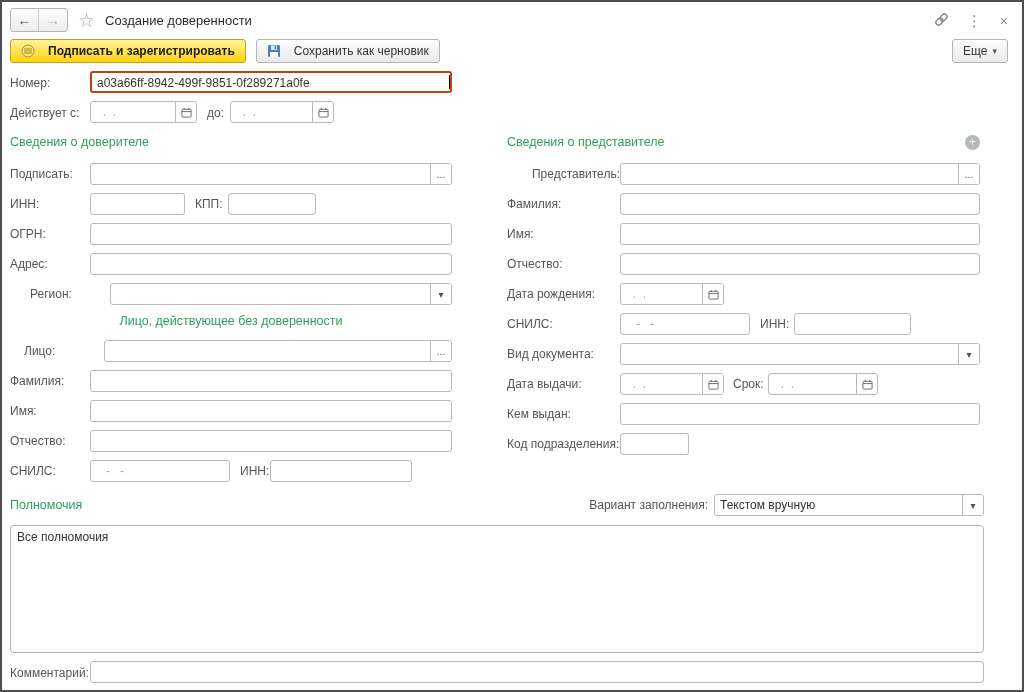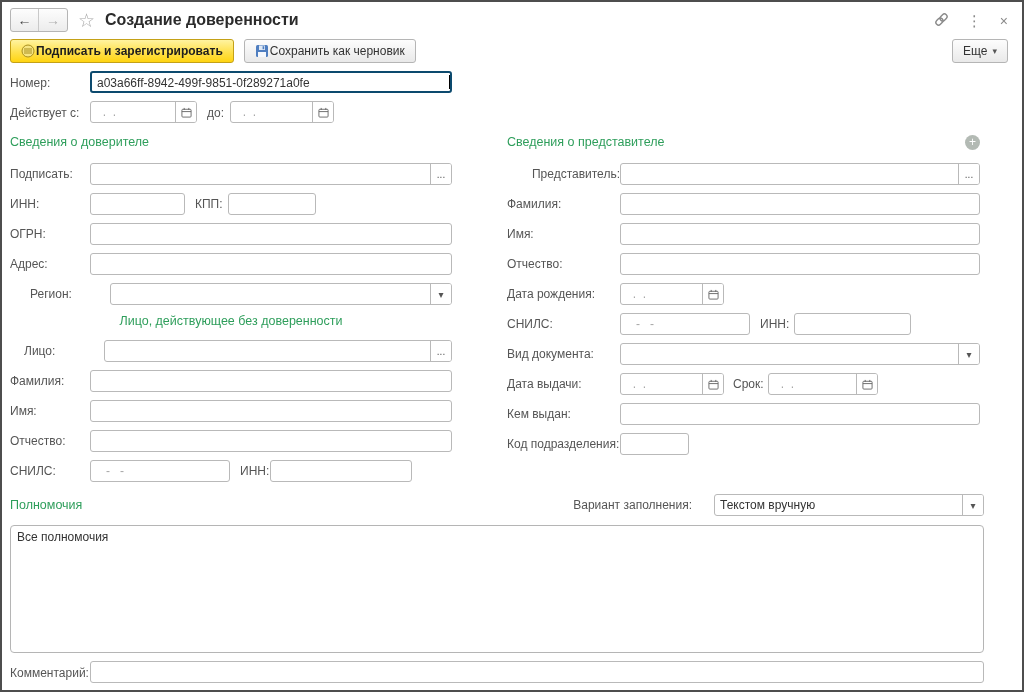--- a/index.html
+++ b/index.html
@@ -9,41 +9,41 @@
     background:#fff; border:2px solid #4e4e4e; overflow:hidden;
     font-family:"Liberation Sans", sans-serif; font-size:12px; color:#333;
   }
   
   .hdr{ position:absolute; left:8px; top:6px; display:flex; align-items:center; gap:10px; }
   .navgrp{ display:flex; border:1px solid #b5b5b5; border-radius:3px; overflow:hidden; background:linear-gradient(#fdfdfd,#ececec); }
   .navbtn{ width:28px; height:22px; display:flex; align-items:center; justify-content:center; font-size:14px; cursor:pointer; }
   .navbtn.back{ color:#444; border-right:1px solid #c9c9c9; }
   .navbtn.fwd{ color:#b0b0b0; }
   .star{ font-size:19px; color:#a8a8a8; cursor:pointer; line-height:1; }
-  .title{ font-size:16px; font-weight:bold; color:#2b2b2b; }
+  .title{ font-size:13px; font-weight:normal; color:#2b2b2b; }
   .hdr-icons{ position:absolute; right:14px; top:10px; display:flex; align-items:center; gap:18px; }
   .hicon{ color:#8a8a8a; font-size:14px; cursor:pointer; line-height:1; }
   .kebab{ font-size:15px; letter-spacing:0; }
   
   .toolbar{ position:absolute; left:8px; top:37px; display:flex; gap:10px; }
-  .btn{ display:flex; align-items:center; gap:1px; height:24px; padding:0 10px; border-radius:3px; cursor:pointer; font-size:12px; }
+  .btn{ display:flex; align-items:center; gap:13px; height:24px; padding:0 10px; border-radius:3px; cursor:pointer; font-size:12px; }
   .btn-yellow{ background:linear-gradient(180deg,#fff3a0 0%,#ffe14d 55%,#ffd411 100%); border:1px solid #c4a117; font-weight:bold; color:#1d1d1d; }
   .btn-gray{ background:linear-gradient(180deg,#fdfdfd,#e9e9e9); border:1px solid #b5b5b5; color:#333; }
   .btn-more{ position:absolute; right:14px; top:37px; gap:5px; }
   .dd-caret{ font-size:9px; color:#555; }
   
   .lbl{ color:#555; white-space:nowrap; line-height:22px; }
   .inp, .fg{ height:22px; background:#fff; border:1px solid #b9b9b9; border-radius:3px; }
   .inp{ width:100%; padding:0 5px; font:12px "Liberation Sans", sans-serif; color:#333; outline:none; }
   input::placeholder{ color:#a6a6a6; }
   .fg{ display:flex; align-items:stretch; overflow:hidden; }
   .fg input{ flex:1; min-width:0; border:none; outline:none; padding:0 5px; font:12px "Liberation Sans", sans-serif; color:#333; background:transparent; }
   .fg .val{ flex:1; min-width:0; padding:0 5px; line-height:20px; white-space:nowrap; overflow:hidden; }
   .fg .fbtn{ width:21px; display:flex; align-items:center; justify-content:center; border-left:1px solid #b9b9b9; background:#fff; color:#555; cursor:pointer; font-size:10px; }
-  .fg.focused{ border:2px solid #0c4a6e; }
+  .fg.focused{ border:2px solid #c2410c; }
   .caret{ width:1px; height:14px; background:#000; align-self:center; }
   .frow{ display:flex; align-items:center; height:22px; margin-bottom:8px; }
   .sechdr{ color:#2e9e5b; font-size:12.5px; line-height:16px; }
   .col{ position:absolute; }
   .plus-circle{ width:15px; height:15px; border-radius:50%; background:#b3bab4; color:#fff; font-size:12px; line-height:14px; text-align:center; cursor:pointer; }
   textarea.powers{ position:absolute; left:8px; top:523px; width:974px; height:128px; border:1px solid #b5b5b5; border-radius:4px; resize:none; padding:4px 6px; font:12px "Liberation Sans", sans-serif; color:#333; outline:none; }
   .cal-ic{ display:block; }
 </style>
 </head>
 <body>
@@ -289,21 +289,21 @@
     </div>
 
     <div class="frow">
       <span class="lbl" style="width:113px;">Код подразделения:</span>
       <input class="inp" style="width: 69px;" type="text">
     </div>
   </div>
 
   <div style="position:absolute; left:8px; top:492px; width:974px; display:flex; align-items:center; justify-content:space-between;">
     <span class="sechdr">Полномочия</span>
-    <div style="display:flex; align-items:center;gap:16px;">
+    <div style="display:flex; align-items:center;">
       <span class="lbl" style="margin-right:6px;">Вариант заполнения:</span>
       <div class="fg" style="width:270px;">
         <span class="val">Текстом вручную</span>
         <span class="fbtn">▾</span>
       </div>
     </div>
   </div>
 
   <textarea class="powers" style="">Все полномочия</textarea>
 

